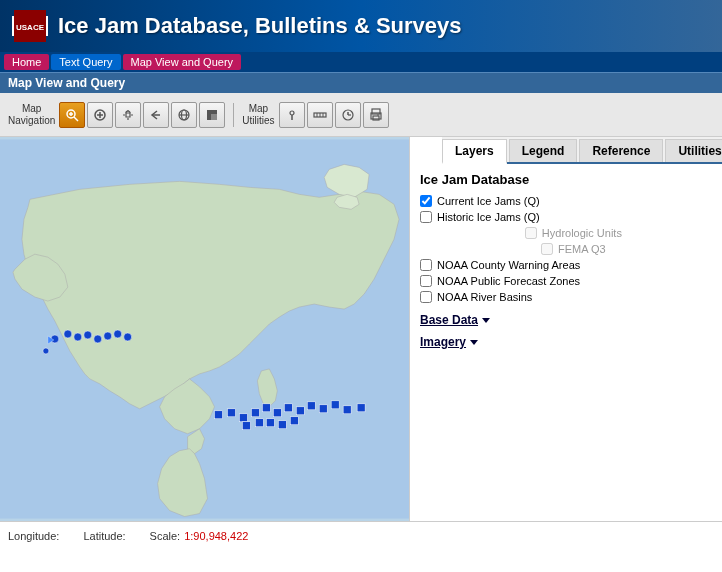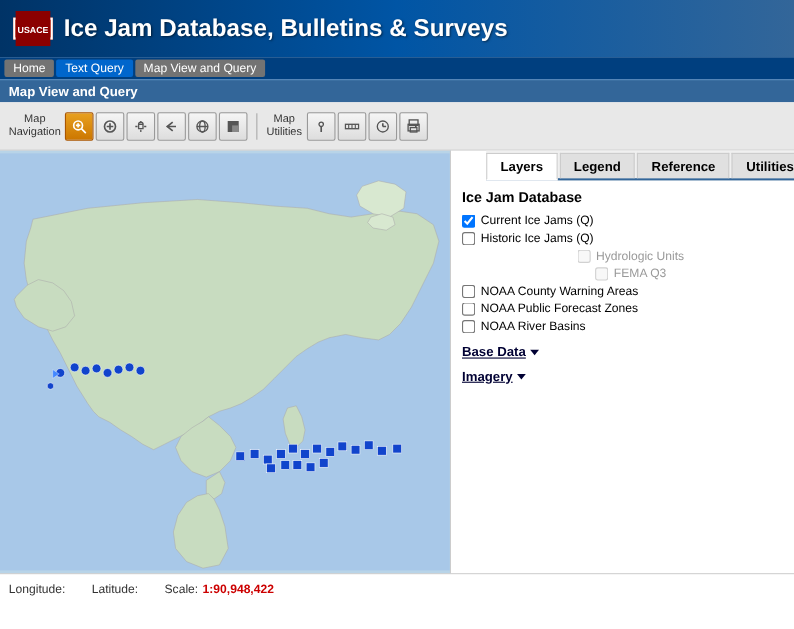--- a/index.html
+++ b/index.html
@@ -31,21 +31,21 @@
 
     
     #navbar {
       background: #003f7f;
       padding: 2px 4px;
       display: flex;
       gap: 2px;
     }
     .nav-btn {
       color: #fff;
-      background: #737373;
+      background: #be185d;
       border: none;
       padding: 2px 8px;
       font-size: 11px;
       cursor: pointer;
       border-radius: 2px;
     }
     .nav-btn.active { background: #0066cc; }
 
     
     #breadcrumb-bar {
@@ -201,21 +201,21 @@
       padding: 3px 8px;
       display: flex;
       gap: 20px;
       font-size: 11px;
       color: #333;
       height: 28px;
       align-items: center;
       text-align: right;
     }
     .status-item { display: flex; gap: 4px; }
-    .status-value { color: #cc0000; font-weight: bold; }
+    .status-value { color: #cc0000; font-weight: normal; }
   </style>
 </head>
 <body>
 
 <div id="header">
   <div id="header-icon">
     <svg width="32" height="32" viewBox="0 0 32 32">
       <rect width="32" height="32" fill="#8B0000"></rect>
       <text x="16" y="20" text-anchor="middle" fill="white" font-size="8" font-weight="bold">USACE</text>
     </svg>

